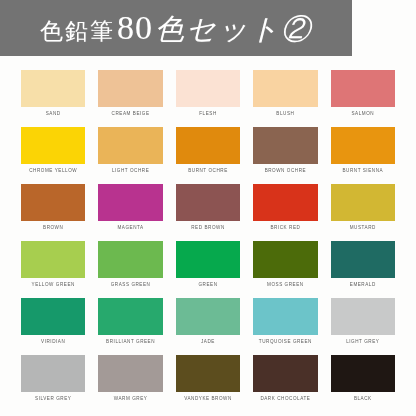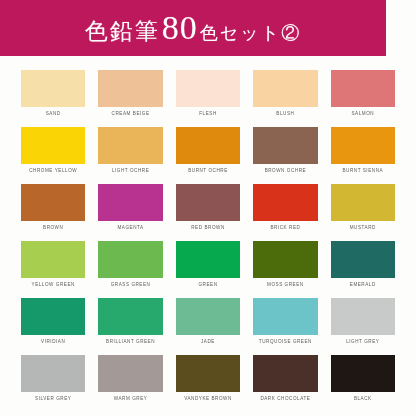--- a/index.html
+++ b/index.html
@@ -17,23 +17,23 @@
     position: relative;
     width: 416px;
     height: 416px;
     background: #fdfdfc;
     box-sizing: border-box;
   }
 
   
   .banner {
     position: relative;
-    width: 386px;
+    width: 352px;
     height: 56px;
-    background: #be185d;
+    background: #737373;
     display: flex;
     align-items: center;
     justify-content: center;
     overflow: hidden;
   }
   .banner-title {
     display: flex;
     align-items: baseline;
     justify-content: center;
     color: #ffffff;
@@ -47,23 +47,24 @@
     line-height: 1;
     letter-spacing: 2px;
   }
   .t-num {
     font-size: 34px;
     line-height: 1;
     letter-spacing: 1px;
     padding: 0 2px;
   }
   .t-jp2 {
-    font-size: 18px;
+    font-size: 29px;
     line-height: 1;
     letter-spacing: 2px;
+    font-style: italic;
   }
 
   
   .grid {
     position: relative;
     box-sizing: border-box;
     padding: 14px 21px 8px 21px;
     display: grid;
     grid-template-columns: repeat(5, 1fr);
     grid-auto-rows: 57px;

